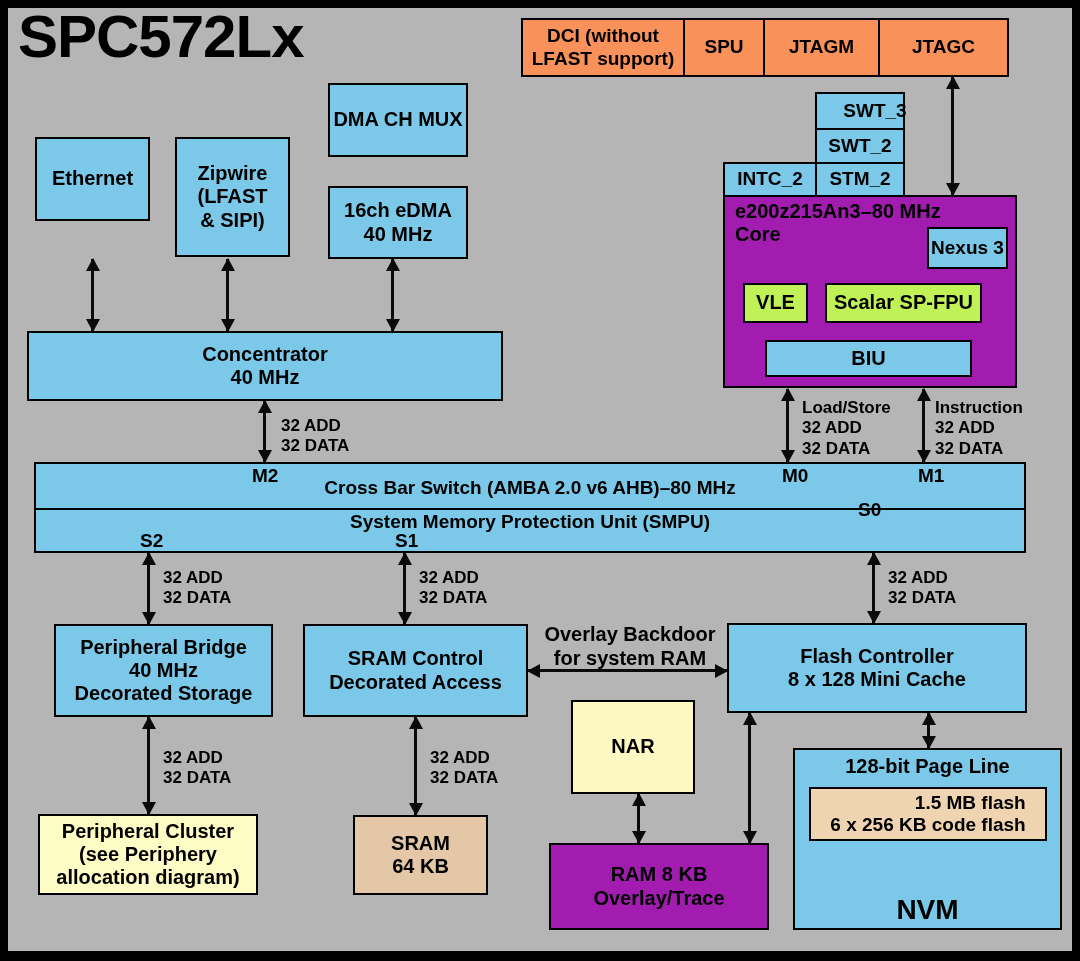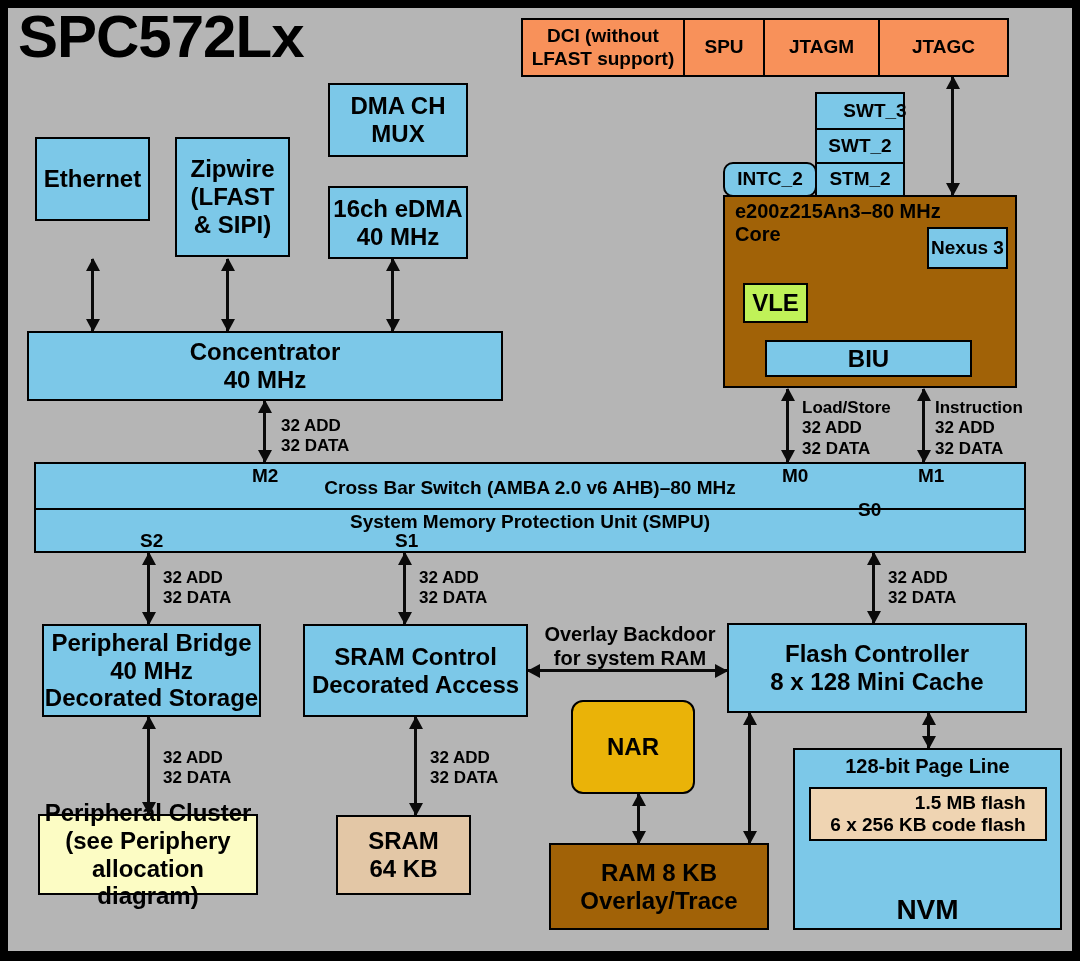--- a/index.html
+++ b/index.html
@@ -5,30 +5,30 @@
   html,body{margin:0;padding:0;background:#888;}
   .canvas{
     position:relative;width:1080px;height:961px;background:#b5b5b5;
     font-family:"Liberation Sans","DejaVu Sans",sans-serif;font-weight:bold;color:#000;
     overflow:hidden;
   }
   .canvas::after{content:"";position:absolute;inset:0;border:8px solid #000;border-bottom-width:10px;pointer-events:none;}
   .bx{
     position:absolute;box-sizing:border-box;border:2px solid #000;
     display:flex;align-items:center;justify-content:center;text-align:center;
-    white-space:pre-line;line-height:1.16;font-size:24px;
+    white-space:pre-line;line-height:1.16;font-size:20px;
   }
   .blue{background:#7cc8e8;}
   .orange{background:#f8915a;}
-  .brown{background:#a16207;}
+  .brown{background:#a21caf;}
   .tan{background:#e3c7a6;}
   .ltan{background:#efd4b2;}
   .green{background:#c0f258;}
   .yellow{background:#fcfcc4;}
-  .white{background:#eab308;border-radius:12px;}
+  .white{background:#fef9c3;}
   .sm{font-size:19px;}
   .lbl{position:absolute;white-space:pre-line;font-size:17px;line-height:1.2;}
   .portlbl{position:absolute;font-size:19px;line-height:1;}
   .title{
     position:absolute;left:18px;top:2px;font-size:60px;letter-spacing:-1px;
     font-weight:bold;
   }
   
   .va{position:absolute;width:3px;background:#0a0a0a;}
   .va::before,.va::after{content:"";position:absolute;left:50%;transform:translateX(-50%);width:0;height:0;
@@ -61,60 +61,61 @@
   <div class="bx blue" style="left:35px;top:137px;width:115px;height:84px;">Ethernet</div>
   <div class="bx blue" style="left:175px;top:137px;width:115px;height:120px;">Zipwire
 (LFAST
 &amp; SIPI)</div>
   <div class="bx blue" style="left:328px;top:83px;width:140px;height:74px;">DMA CH MUX</div>
   <div class="bx blue" style="left:328px;top:186px;width:140px;height:73px;">16ch eDMA
 40 MHz</div>
 
   <div class="bx blue sm" style="left:815px;top:92px;width:90px;height:38px;padding-left:30px;">SWT_3</div>
   <div class="bx blue sm" style="left:815px;top:128px;width:90px;height:36px;">SWT_2</div>
-  <div class="bx blue sm" style="left:723px;top:162px;width:94px;height:35px;border-radius:10px;">INTC_2</div>
+  <div class="bx blue sm" style="left:723px;top:162px;width:94px;height:35px;">INTC_2</div>
   <div class="bx blue sm" style="left:815px;top:162px;width:90px;height:35px;">STM_2</div>
 
   <div class="bx brown" style="left:723px;top:195px;width:294px;height:193px;"></div>
   <div class="coretitle">e200z215An3–80 MHz
 Core</div>
   <div class="bx blue sm" style="left:927px;top:227px;width:81px;height:42px;">Nexus 3</div>
   <div class="bx green" style="left:743px;top:283px;width:65px;height:40px;">VLE</div>
+  <div class="bx green" style="left:825px;top:283px;width:157px;height:40px;">Scalar SP-FPU</div>
   <div class="bx blue" style="left:765px;top:340px;width:207px;height:37px;">BIU</div>
 
   <div class="bx blue" style="left:27px;top:331px;width:476px;height:70px;">Concentrator
 40 MHz</div>
 
   <div class="bx blue" style="left:34px;top:462px;width:992px;height:91px;">
     <div class="xbar-divider"></div>
   </div>
   <div class="portlbl centered-x" style="top:478px;font-size:19px;left:530px;">Cross Bar Switch (AMBA 2.0 v6 AHB)–80 MHz</div>
   <div class="portlbl centered-x" style="top:512px;font-size:19px;left:530px;">System Memory Protection Unit (SMPU)</div>
   <div class="portlbl" style="left:252px;top:466px;">M2</div>
   <div class="portlbl" style="left:782px;top:466px;">M0</div>
   <div class="portlbl" style="left:918px;top:466px;">M1</div>
   <div class="portlbl" style="left:140px;top:531px;">S2</div>
   <div class="portlbl" style="left:395px;top:531px;">S1</div>
   <div class="portlbl" style="left:858px;top:500px;text-align:right;">S0</div>
 
-  <div class="bx blue" style="left:42px;top:624px;width:219px;height:93px;">Peripheral Bridge
+  <div class="bx blue" style="left:54px;top:624px;width:219px;height:93px;">Peripheral Bridge
 40 MHz
 Decorated Storage</div>
   <div class="bx blue" style="left:303px;top:624px;width:225px;height:93px;">SRAM Control
 Decorated Access</div>
   <div class="bx blue" style="left:727px;top:623px;width:300px;height:90px;">Flash Controller
 8 x 128 Mini Cache</div>
   <div class="lbl" style="left:540px;top:622px;width:180px;text-align:center;font-size:20px;">Overlay Backdoor
 for system RAM</div>
   <div class="bx white" style="left:571px;top:700px;width:124px;height:94px;">NAR</div>
 
   <div class="bx yellow" style="left:38px;top:814px;width:220px;height:81px;">Peripheral Cluster
 (see Periphery
 allocation diagram)</div>
-  <div class="bx tan" style="left:336px;top:815px;width:135px;height:80px;">SRAM
+  <div class="bx tan" style="left:353px;top:815px;width:135px;height:80px;">SRAM
 64 KB</div>
   <div class="bx brown" style="left:549px;top:843px;width:220px;height:87px;">RAM 8 KB
 Overlay/Trace</div>
 
   <div class="bx blue" style="left:793px;top:748px;width:269px;height:182px;"></div>
   <div class="portlbl" style="left:793px;top:756px;width:269px;text-align:center;font-size:20px;">128-bit Page Line</div>
   <div class="bx ltan sm" style="left:809px;top:787px;width:238px;height:54px;text-align:right;">1.5 MB flash
 6 x 256 KB code flash</div>
   <div class="portlbl" style="left:793px;top:896px;width:269px;text-align:center;font-size:28px;">NVM</div>
 

